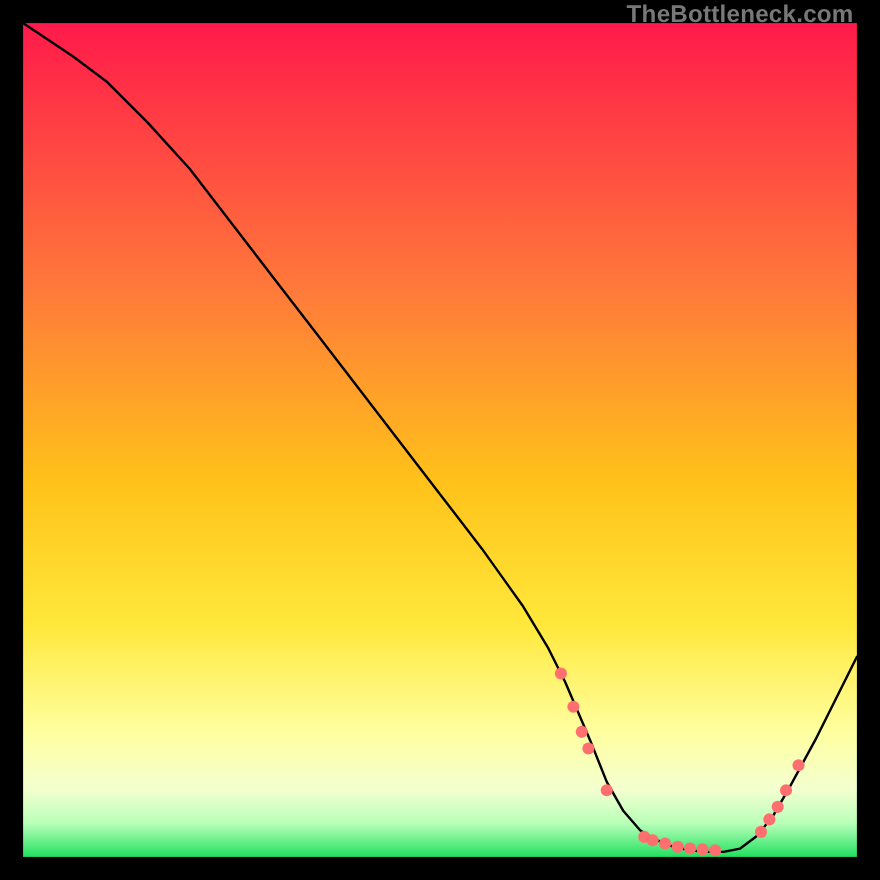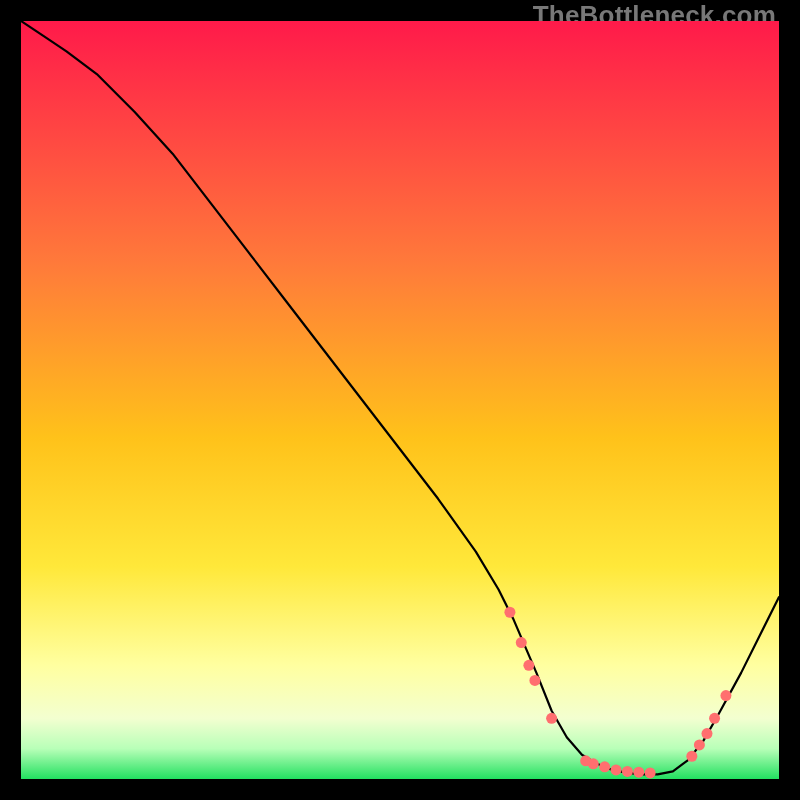--- a/index.html
+++ b/index.html
@@ -26,21 +26,21 @@
   }
   .plot {
     display: block;
     width: 758px;
     height: 758px;
   }
   .watermark {
     position: absolute;
     top: 0px;
     right: 24px;
-    font-size: 26px;
+    font-size: 22px;
     font-weight: 600;
     color: #787878;
     letter-spacing: 0.2px;
   }
 </style>
 </head>
 <body>
 
 <div class="frame">
   <div class="watermark">TheBottleneck.com</div>

